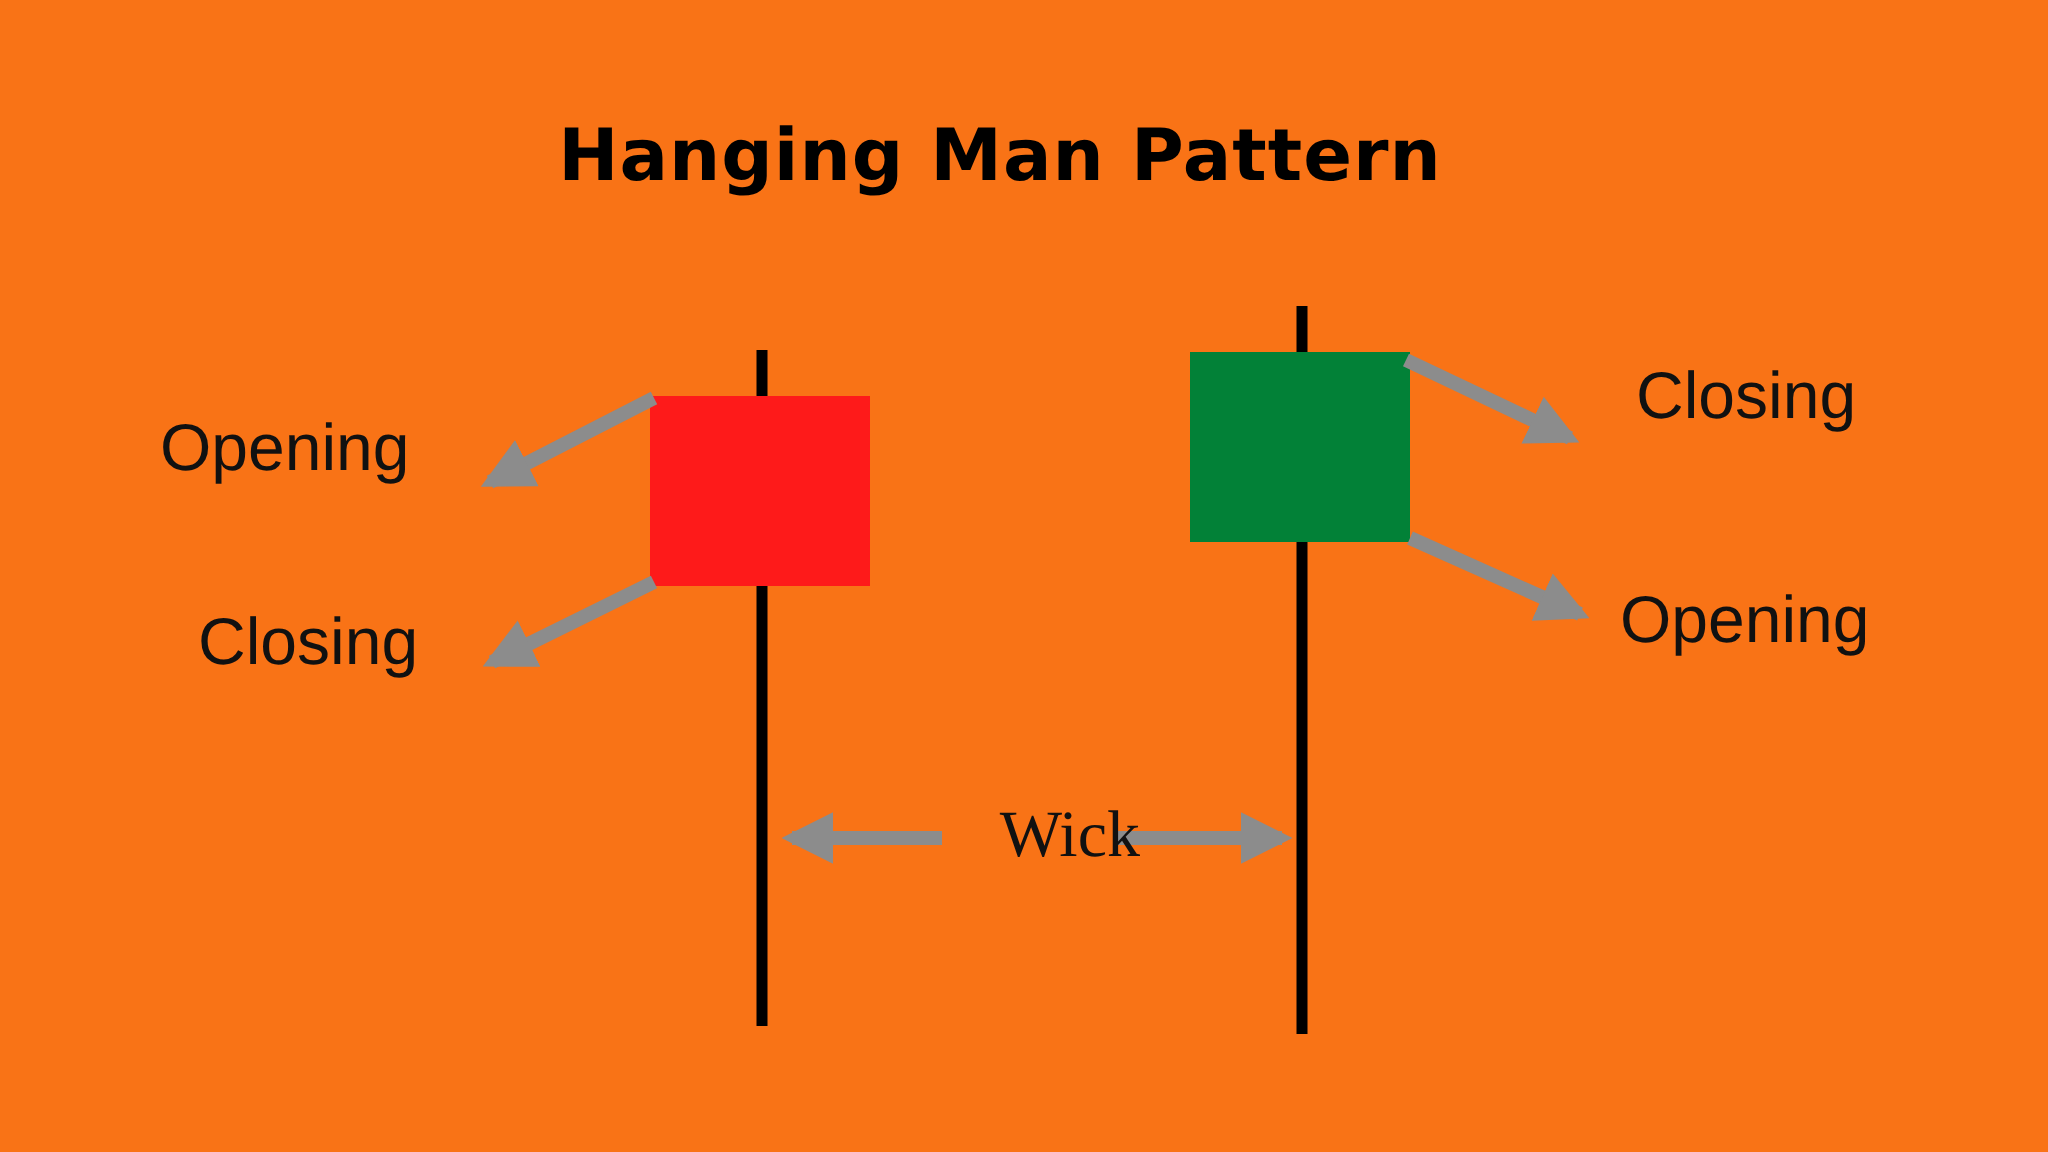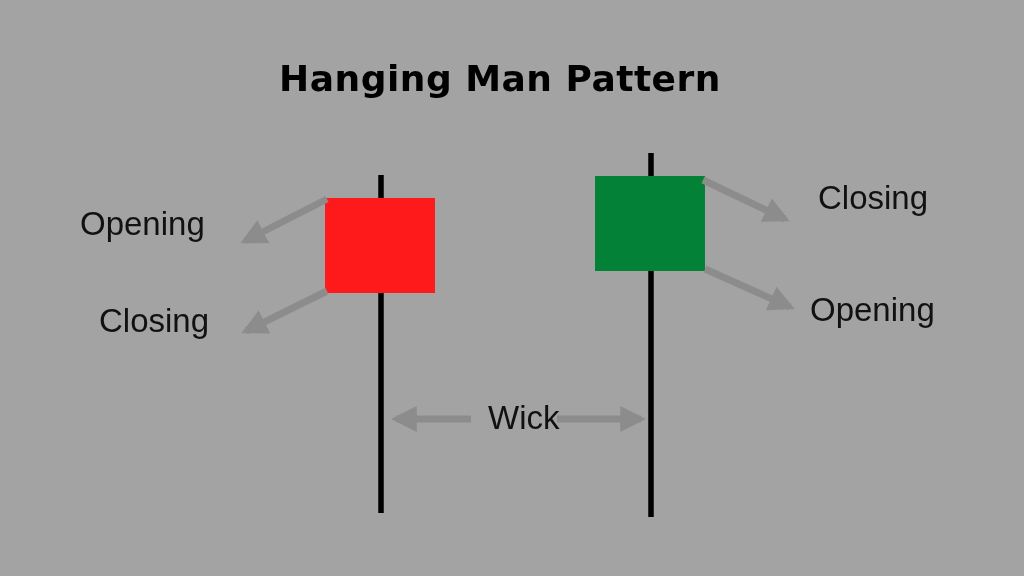--- a/index.html
+++ b/index.html
@@ -1,21 +1,21 @@
 <!DOCTYPE html>
 <html><head>
 <meta charset="utf-8">
 <style>
   * { margin: 0; padding: 0; box-sizing: border-box; }
   html, body { background: #ffffff; }
   .canvas {
     position: relative;
     width: 1024px;
     height: 576px;
-    background: #a3a3a3;
+    background: #f97316;
     overflow: hidden;
     font-family: "Liberation Sans", "DejaVu Sans", sans-serif;
   }
   .title {
     position: absolute;
     top: 58px;
     left: 0;
     width: 1000px;
     text-align: center;
     font-family: "DejaVu Sans", "Liberation Sans", sans-serif;
@@ -36,23 +36,24 @@
     color: #111111;
     line-height: 40px;
     white-space: nowrap;
   }
   .label-opening-bearish { top: 204px; left: 80px; }
   .label-closing-bearish { top: 301px; left: 99px; }
   .label-closing-bullish { top: 178px; left: 818px; }
   .label-opening-bullish { top: 290px; left: 810px; }
   .label-wick {
     top: 398px;
-    left: 488px;
+    left: 476px;
     width: 94px;
-    text-align: left;
+    text-align: right;
+    font-family: Liberation Serif, serif;
   }
 </style>
 </head>
 <body>
 
 <div class="canvas">
 
   <div class="title">Hanging Man Pattern</div>
 
   <svg class="diagram-svg" width="1024" height="576" viewBox="0 0 1024 576">

